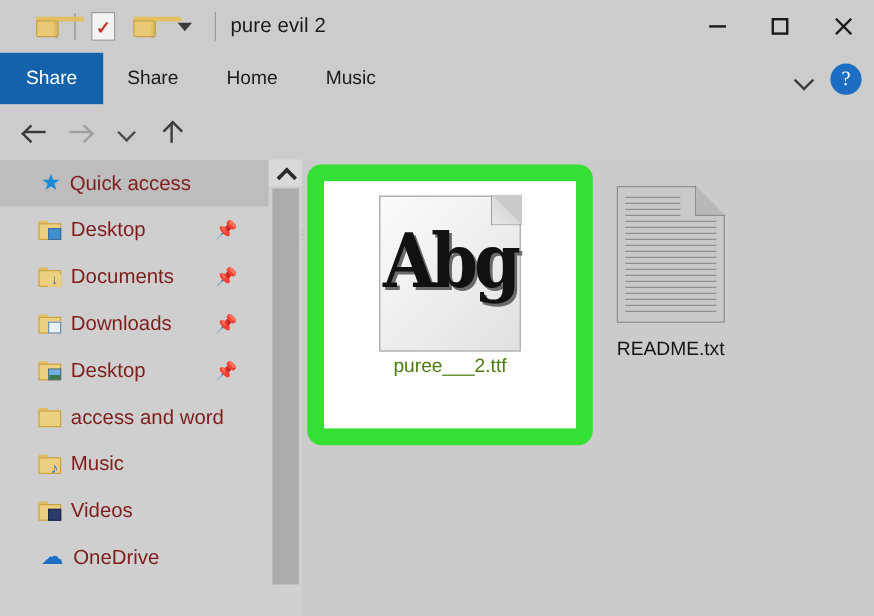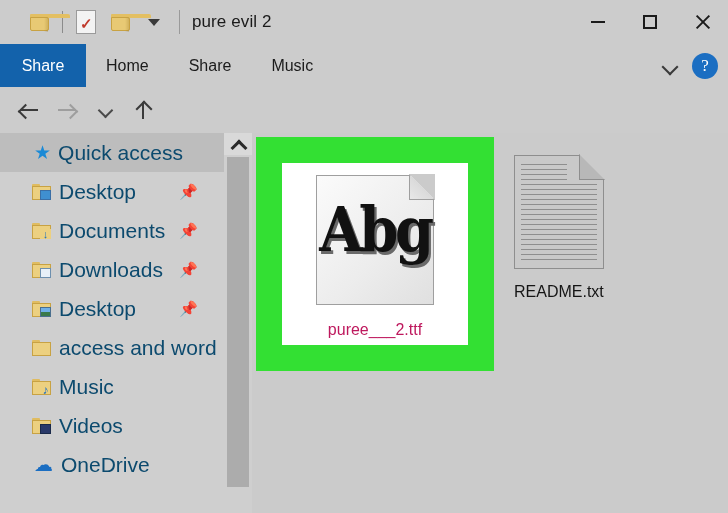--- a/index.html
+++ b/index.html
@@ -143,21 +143,21 @@
   
   .sidebar {
     position: absolute; left: 0; top: 0; width: 224px; height: 380px;
     background: #cfcfcf; overflow: hidden;
   }
   .side-item {
     height: 39px; display: flex; align-items: center; padding-left: 40px; position: relative;
   }
   .side-item.qa { background: #bdbdbd; padding-left: 34px; }
   .side-item.indent { padding-left: 32px; }
-  .side-label { font-size: 21px; color: #0c4a6e; }
+  .side-label { font-size: 17px; color: #7f1d1d; }
   .pin {
     position: absolute; right: 26px; top: 50%; transform: translateY(-50%);
     font-size: 15px; color: #6d6d6d;
   }
   .star { color: #1b8ad6; font-size: 19px; margin-right: 7px; line-height: 1; }
   .sfolder { position: relative; width: 19px; height: 16px; margin-right: 8px; flex: 0 0 auto; }
   .sfolder .t { position: absolute; left: 0; top: 0; width: 8px; height: 3px; background: #e0bc60; border-radius: 1px 1px 0 0; }
   .sfolder .b { position: absolute; left: 0; top: 2px; width: 19px; height: 14px; background: #ecd080; border: 1px solid #c8a243; }
   .sfolder .ov {
     position: absolute; right: 0px; bottom: 0px; width: 11px; height: 10px;
@@ -181,21 +181,21 @@
     content: ""; position: absolute; left: 1px; top: 4px; width: 9px; height: 9px;
     border-left: 3px solid #2a2a2a; border-top: 3px solid #2a2a2a; transform: rotate(45deg);
   }
   .sb-thumb { position: absolute; left: 3px; top: 24px; width: 22px; height: 330px; background: #acacac; }
 
   
   .content { position: absolute; left: 252px; top: 0; width: 476px; height: 380px; background: #cbcbcb; }
 
   .fileitem-hl {
     position: absolute; left: 4px; top: 4px; width: 238px; height: 234px;
-    background: #33e033; padding: 26px;
+    background: #33e033; padding: 14px; border-radius: 12px;
   }
   .fileitem-inner {
     width: 100%; height: 100%; background: #ffffff;
     display: flex; flex-direction: column; align-items: center; justify-content: flex-start;
     padding-top: 12px;
   }
   .ttf-icon { position: relative; width: 118px; height: 130px; }
   .ttf-page {
     position: absolute; left: 0; top: 0; width: 118px; height: 130px;
     background: linear-gradient(135deg, #fbfbfb 0%, #ececec 60%, #e0e0e0 100%);
@@ -212,21 +212,21 @@
     background: #cbcbcb;
     clip-path: polygon(0 0, 100% 0, 100% 100%);
   }
   .abg {
     position: absolute; left: 0; top: 30px; width: 118px; text-align: center;
     font-family: "DejaVu Serif", serif; font-weight: bold; font-size: 50px;
     color: #111; letter-spacing: -3px; line-height: 1;
     text-shadow: 2px 2px 0 #6a6a6a;
     transform: scaleX(1.12) scaleY(1.25);
   }
-  .filename { margin-top: 16px; font-size: 16px; color: #be185d; text-align: center; }
+  .filename { margin-top: 4px; font-size: 16px; color: #4d7c0f; text-align: center; }
 
   .fileitem-plain {
     position: absolute; left: 262px; top: 4px; width: 198px; height: 234px;
     display: flex; flex-direction: column; align-items: flex-start; padding-top: 18px;
   }
   .txt-icon { position: relative; width: 90px; height: 114px; }
   .txt-page {
     position: absolute; left: 0; top: 0; width: 90px; height: 114px;
     background: #c9c9c9; border: 1px solid #8e8e8e;
   }
@@ -285,22 +285,22 @@
         </div>
       <div class="wc">
           <span class="cls"></span>
         </div>
     </div>
   </div>
 
   <div class="ribbon">
     <div class="tabs">
       <div class="tab file">Share</div>
+      <div class="tab">Share</div>
       <div class="tab">Home</div>
-      <div class="tab">Share</div>
       <div class="tab">Music</div>
     </div>
     <div class="ribbon-right">
       <span class="chev-dn"></span>
       <span class="help-btn">?</span>
     </div>
   </div>
 
   <div class="addrbar">
     <div class="nav">

